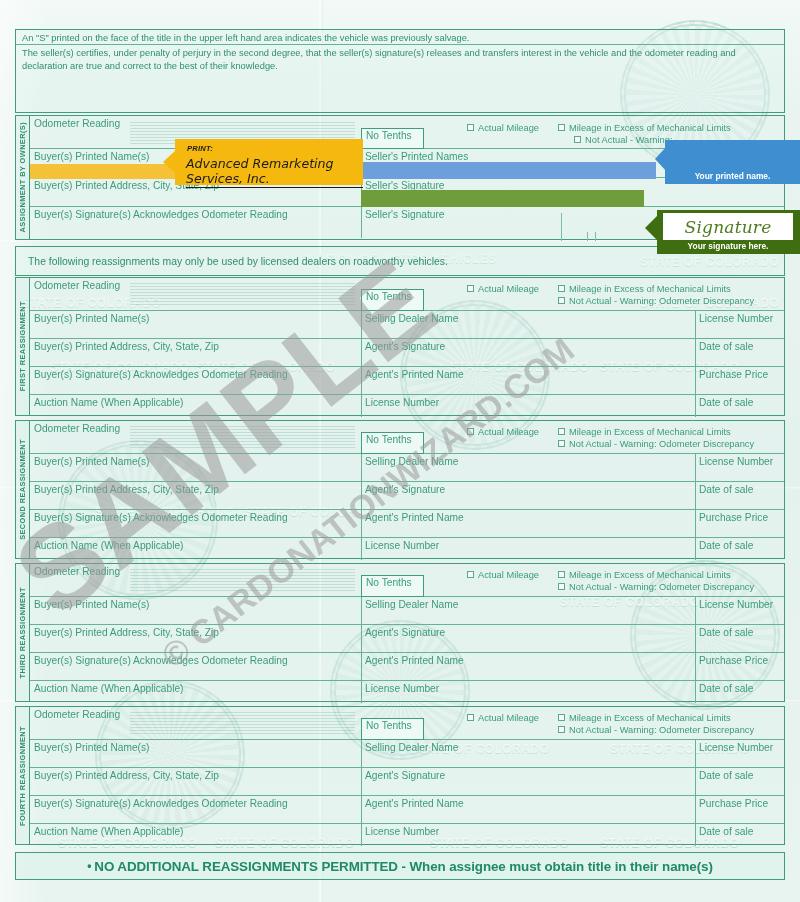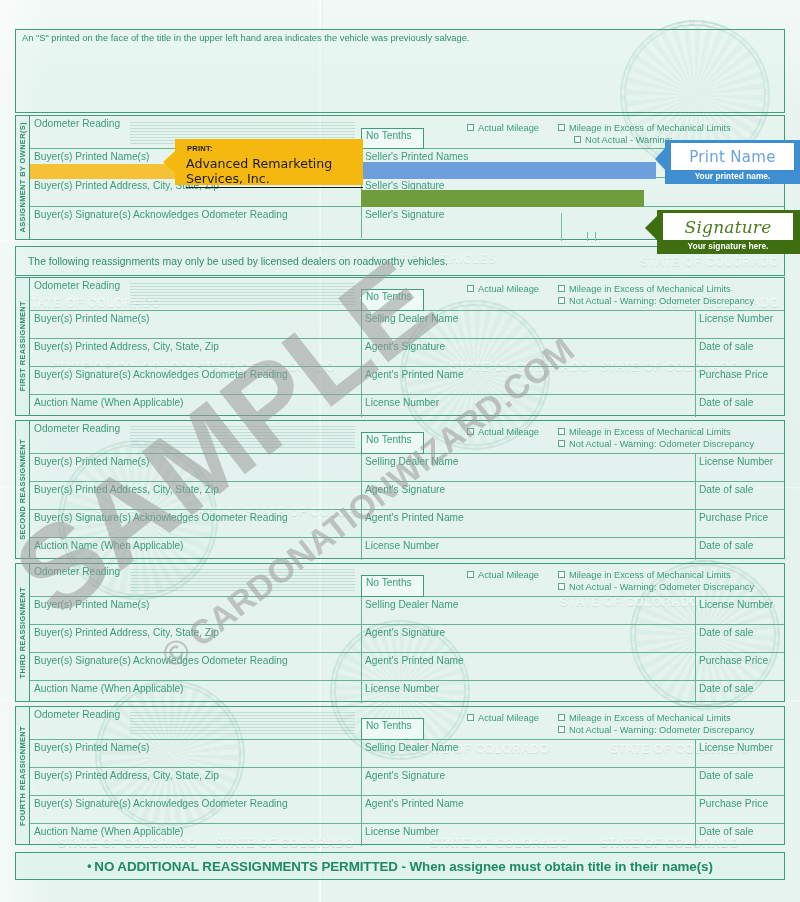--- a/index.html
+++ b/index.html
@@ -156,21 +156,21 @@
   
   .hl { position: absolute; }
   .hl.yellow { background: #f5c237; }
   .hl.blue   { background: #6d9fdc; }
   .hl.green  { background: #6f9d3c; }
 
   
   .callout { position: absolute; }
 
   
-  #printCallout { left: 163px; top: 139px; width: 200px; height: 52px; z-index: 6; }
+  #printCallout { left: 163px; top: 139px; width: 200px; height: 52px; z-index: 6; font-style: italic; }
   #printCalloutBox {
     position:absolute; left: 12px; top: 0; width: 188px; height: 46px;
     background: #f5b80f;
   }
   #printCalloutArrow {
     position:absolute; left: 0; top: 11px;
     width:0; height:0;
     border-top: 12px solid transparent;
     border-bottom: 12px solid transparent;
     border-right: 13px solid #f5b80f;
@@ -274,20 +274,21 @@
 <div class="statewm" style="left:610px; top:742px;">STATE OF COLORADO</div>
 <div class="statewm" style="left:58px;  top:836px;">STATE OF COLORADO</div>
 <div class="statewm" style="left:215px; top:836px;">STATE OF COLORADO</div>
 <div class="statewm" style="left:430px; top:836px;">STATE OF COLORADO</div>
 <div class="statewm" style="left:600px; top:836px;">STATE OF COLORADO</div>
 <div class="statewm" style="left:640px; top:255px;">STATE OF COLORADO</div>
 <div class="statewm" style="left:300px; top:252px;">DIVISION OF MOTOR VEHICLES</div>
 
 <div class="frame" id="cert">
   <div class="certline" style="height:15px">An "S" printed on the face of the title in the upper left hand area indicates the vehicle was previously salvage.</div>
+  <div class="certline" style="height:24px">The seller(s) certifies, under penalty of perjury in the second degree, that the seller(s) signature(s) releases and transfers interest in the vehicle and the odometer reading and declaration are true and correct to the best of their knowledge.</div>
 </div>
 
 <div class="rail" style="left:15px; top:115px; height:125px;">
   <span>ASSIGNMENT BY OWNER(S)</span>
 </div>
 
 <div class="asg" id="asg0" style="left:29px; top:115px; width:756px; height:125px;">
 
   <div class="row odorow" style="height:33px;">
     <div class="odolabel">Odometer Reading</div>
@@ -533,23 +534,20 @@
 <div class="callout" id="printCallout">
   <div id="printCalloutArrow"></div>
   <div id="printCalloutBox"></div>
   <div id="printCalloutLabel">PRINT:</div>
   <div id="printCalloutValue">Advanced Remarketing Services, Inc.</div>
 </div>
 
 <div class="callout" id="nameCallout">
   <div id="nameCalloutArrow"></div>
   <div id="nameCalloutBox"></div>
-  <div id="nameCalloutInner">
-    <span>Print Name</span>
-  </div>
   <div id="nameCalloutSub">Your printed name.</div>
 </div>
 
 <div class="callout" id="sigCallout">
   <div id="sigCalloutArrow"></div>
   <div id="sigCalloutBox"></div>
   <div id="sigCalloutInner">
     <span>Signature</span>
   </div>
   <div id="sigCalloutSub">Your signature here.</div>

